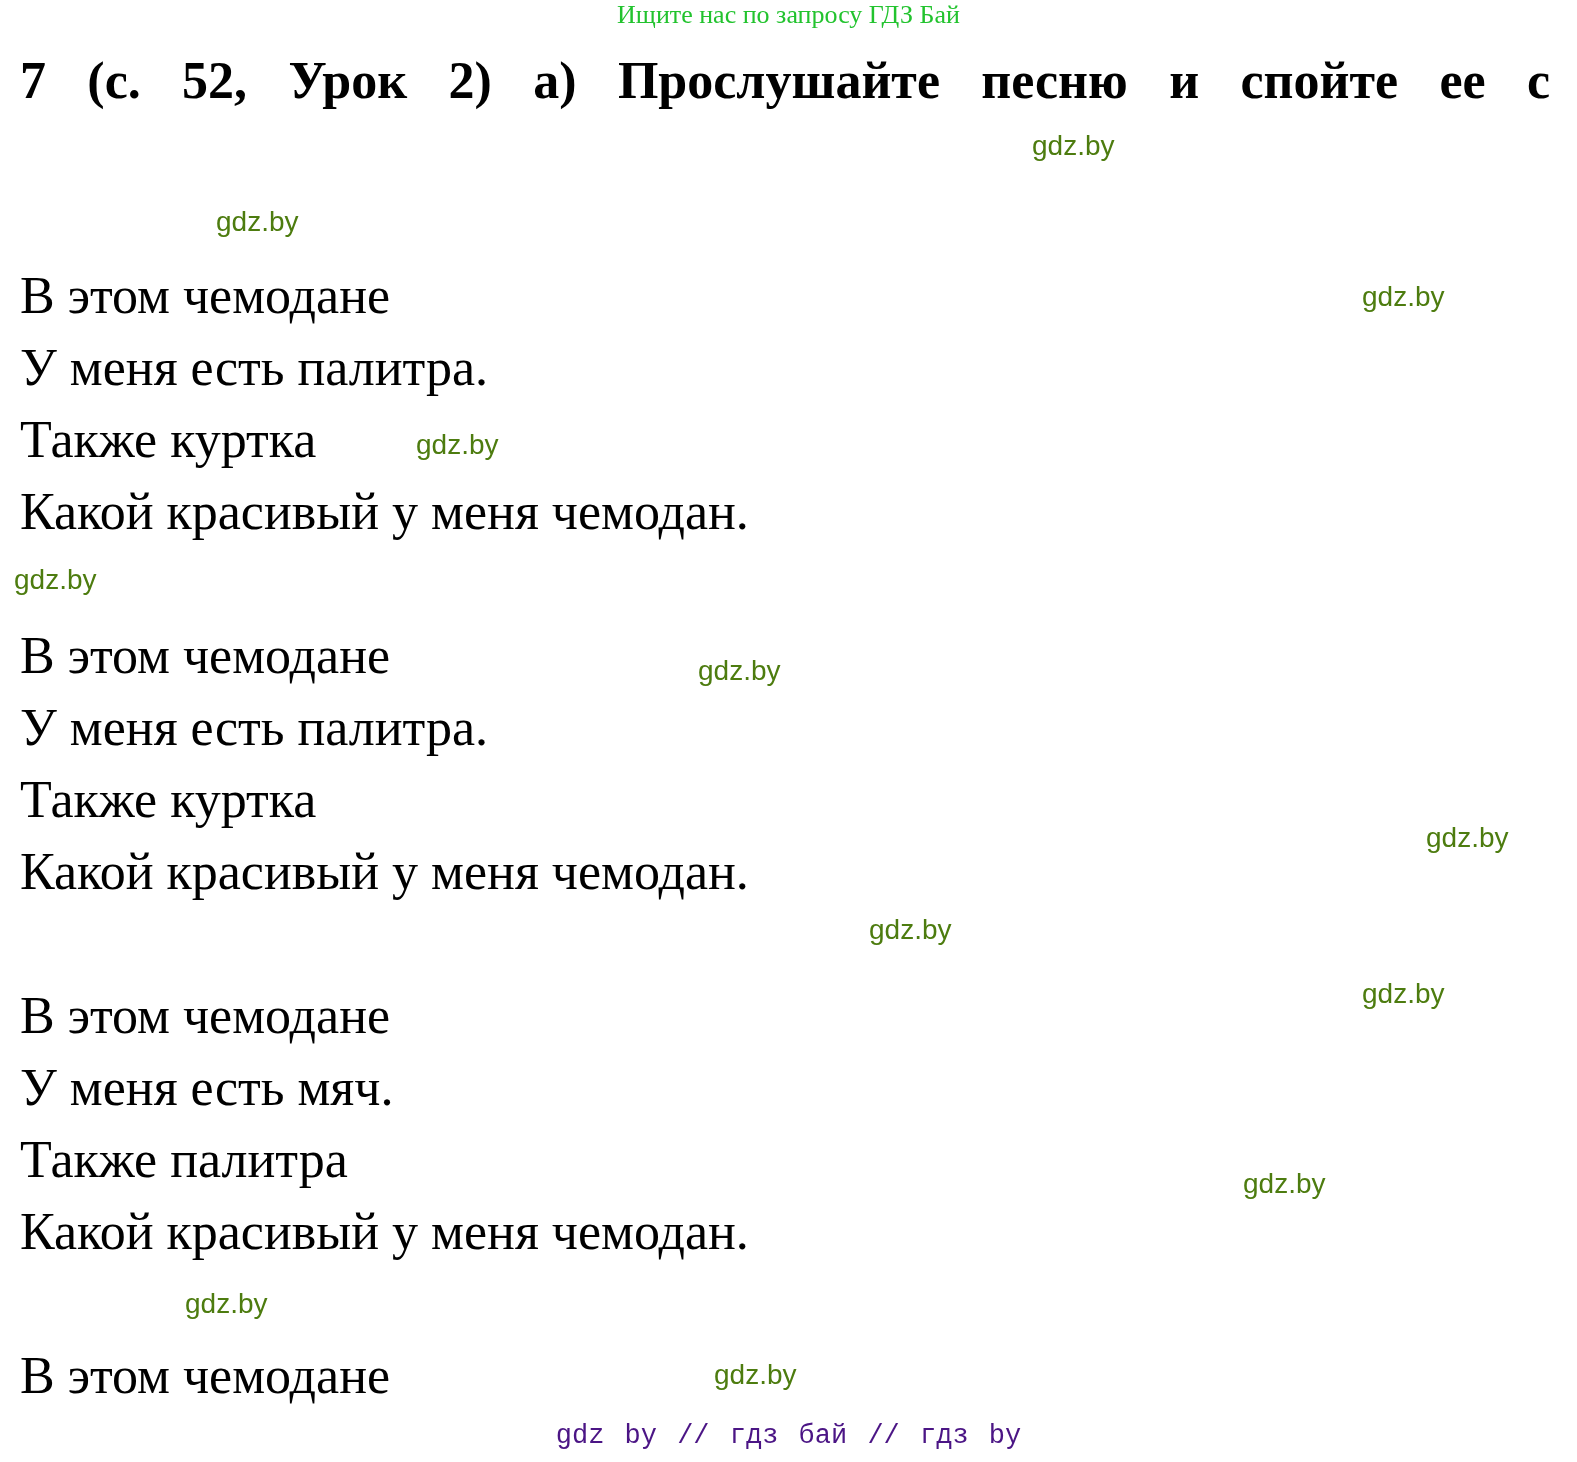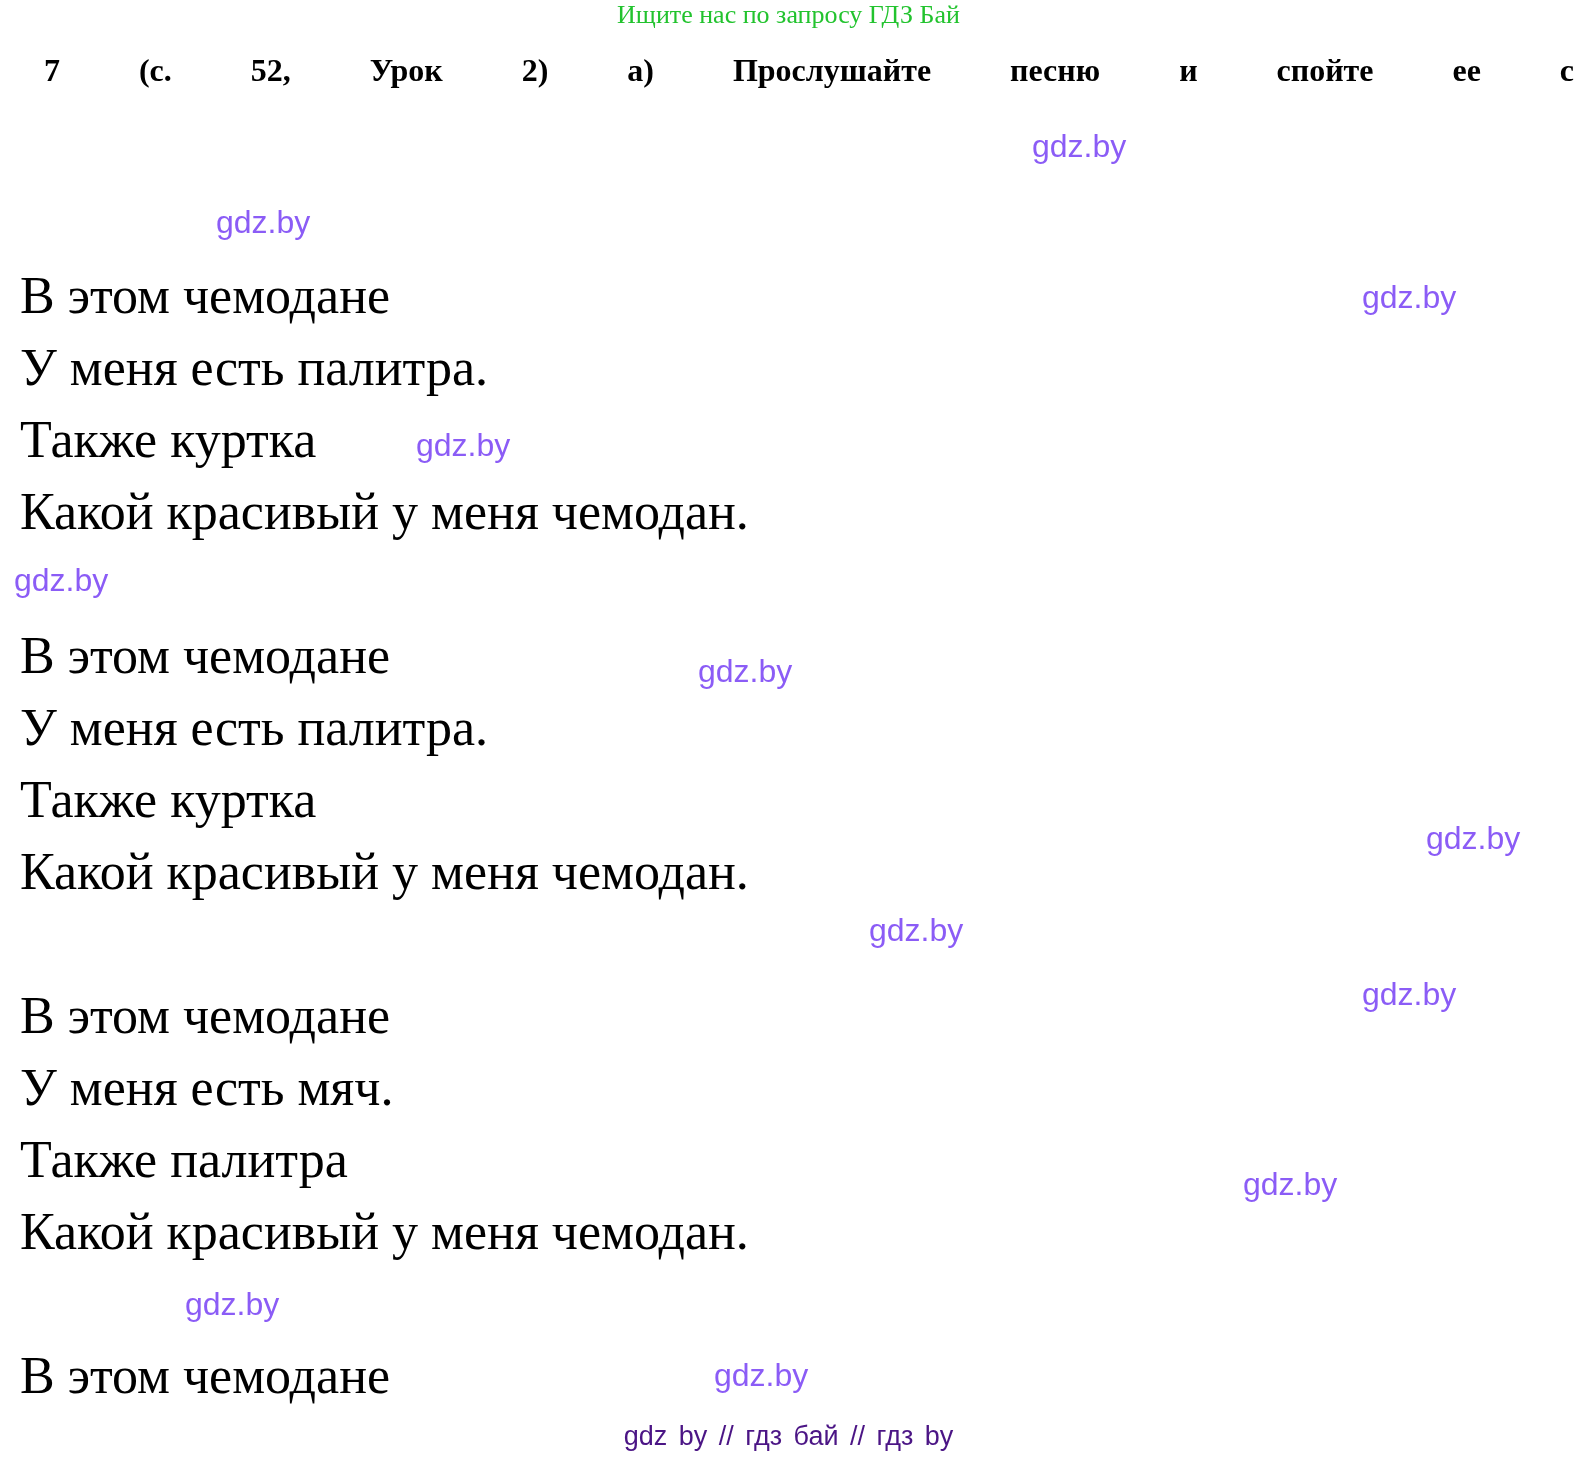--- a/index.html
+++ b/index.html
@@ -1,22 +1,22 @@
 <!DOCTYPE html>
 <html><head>
 <meta charset="utf-8">
 <style>
   html, body { margin: 0; padding: 0; background: #ffffff; }
   body { width: 1577px; height: 1462px; position: relative; overflow: hidden; font-family: "Liberation Serif", serif; color: #000; }
   .top-banner { position: absolute; top: 0; left: 0; width: 1577px; text-align: center; font-family: Liberation Serif, serif; font-size: 26px; color: #22c32e; line-height: 30px; }
-  .heading { position: absolute; left: 20px; top: 33px; width: 1530px; font-weight: bold; font-size: 32px; line-height: 74px; text-align: justify; text-align-last: left; margin-left: 24px; }
+  .heading { position: absolute; left: 20px; top: 44px; width: 1530px; font-weight: bold; font-size: 52px; line-height: 74px; text-align: justify; text-align-last: left; }
   .heading-line1 { display: block; text-align: justify; text-align-last: justify; }
   .line { position: absolute; left: 20px; font-size: 52px; line-height: 60px; white-space: nowrap; }
-  .wm { position: absolute; font-family: "Liberation Sans", sans-serif; font-size: 32px; color: #8b5cf6; line-height: 30px; white-space: nowrap; }
-  .footer { position: absolute; top: 1420px; left: 0; width: 1577px; text-align: center; font-family: Liberation Sans, sans-serif; font-size: 27px; color: #4b1585; line-height: 32px; word-spacing: 4px; }
+  .wm { position: absolute; font-family: "Liberation Sans", sans-serif; font-size: 28px; color: #4d7c0f; line-height: 30px; white-space: nowrap; }
+  .footer { position: absolute; top: 1420px; left: 0; width: 1577px; text-align: center; font-family: Liberation Mono, monospace; font-size: 27px; color: #4b1585; line-height: 32px; word-spacing: 4px; }
 </style>
 </head>
 <body>
 
 <div class="top-banner">Ищите нас по запросу ГДЗ Бай</div>
 
 <div class="heading">
   <span class="heading-line1">7 (с. 52, Урок 2) а) Прослушайте песню и спойте ее с</span>
 </div>
 

